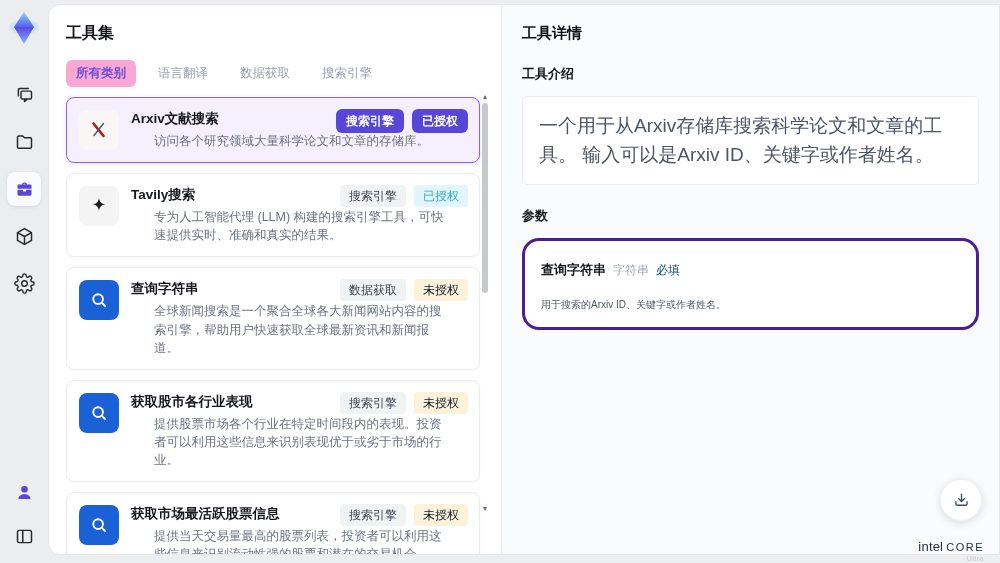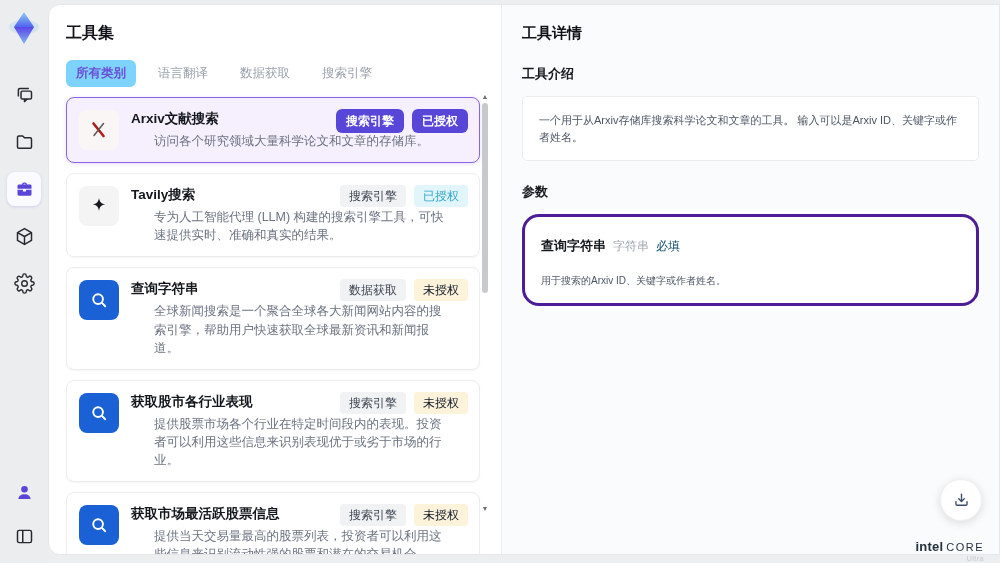--- a/index.html
+++ b/index.html
@@ -23,21 +23,21 @@
   
   .card { position:absolute; left:48px; top:4px; right:0; bottom:8px;
     background:#ffffff; border-top-left-radius:12px; border-bottom-left-radius:12px;
     border:1px solid #e6e7ea; display:flex; overflow:hidden; }
 
   
   .col-left { width:452px; flex:0 0 452px; position:relative; padding:18px 0 0 17px; }
   .page-title { font-size:16px; font-weight:bold; color:#111318; }
   .tabs { display:flex; align-items:center; gap:12px; margin-top:16px; }
   .tab { font-size:12.5px; color:#9aa1ab; padding:5px 10px; border-radius:6px; cursor:pointer; white-space:nowrap; }
-  .tab.active { background:#7dd3fc; color:#6b4fd8; font-weight:bold;text-align:right; }
+  .tab.active { background:#f9a8d4; color:#6b4fd8; font-weight:bold;text-align:right; }
 
   .tool-list { margin-top:10px; width:414px; }
   .tool-card { position:relative; border:1px solid #ededf0; border-radius:8px;
     background:#fff; padding:12px; margin-bottom:10px;
     box-shadow:0 1px 2px rgba(17,24,39,.04); cursor:pointer; }
   .tool-card.selected { background:#f6f0fe; border:1.6px solid #8a63e6;
     box-shadow:0 1px 4px rgba(110,70,220,.18); }
   .t-icon { position:absolute; left:12px; top:12px; width:40px; height:40px;
     border-radius:8px; display:grid; place-items:center; }
   .t-icon.light { background:#f4f4f5; }
@@ -59,37 +59,37 @@
   .sb-arrow.down { position:absolute; bottom:28px; }
   .sb-thumb { position:absolute; top:10px; left:1px; width:6px; height:190px;
     background:#c7c9cc; border-radius:3px; cursor:pointer; }
 
   
   .col-right { flex:1; border-left:1px solid #ececee; background:#fafbfc;
     padding:19px 20px; position:relative; }
   .detail-title { font-size:15px; font-weight:bold; color:#111318; }
   .section-h { font-size:13px; font-weight:bold; color:#16181d; margin-top:22px; }
   .info-box { margin-top:13px; background:#fff; border:1px solid #ececee; border-radius:5px;
-    padding:15px 16px; font-size:11px; color:#4b5563; line-height:1.5; }
+    padding:15px 16px; font-size:19px; color:#4b5563; line-height:1.5; }
   .param-box { margin-top:13px; background:#fff; border:3px solid #4c1d95; border-radius:17px;
     padding:20px 16px 15px; }
   .param-line { display:flex; align-items:baseline; gap:7px; }
   .param-name { font-size:13px; font-weight:bold; color:#15181d; }
   .param-type { font-size:12px; color:#9ca3af; }
   .param-req  { font-size:12px; color:#0c4a6e; }
   .param-desc { margin-top:19px; font-size:10px; color:#4b5563; }
 
   
   .fab { position:absolute; right:18px; bottom:42px; width:42px; height:42px;
     border-radius:50%; background:#fff; border:1px solid #f0f0f2;
     box-shadow:0 2px 10px rgba(0,0,0,.13); display:grid; place-items:center;
     color:#3b4a66; cursor:pointer; }
   .brand { position:absolute; right:16px; bottom:9px; color:#24303f;
     display:flex; align-items:baseline; gap:3px; }
-  .brand .b1 { font-size:13px; font-weight:bold; letter-spacing:.2px; }
+  .brand .b1 { font-size:13px; font-weight:normal; letter-spacing:.2px; }
   .brand .b2 { font-size:11px; letter-spacing:1.5px; }
   .brand .b3 { position:absolute; right:0; bottom:-8px; font-size:7px; color:#c3c7cc; letter-spacing:.5px; }
 
   svg { display:block; }
 </style>
 </head>
 <body>
 
 <nav class="rail">
   <div class="logo">

